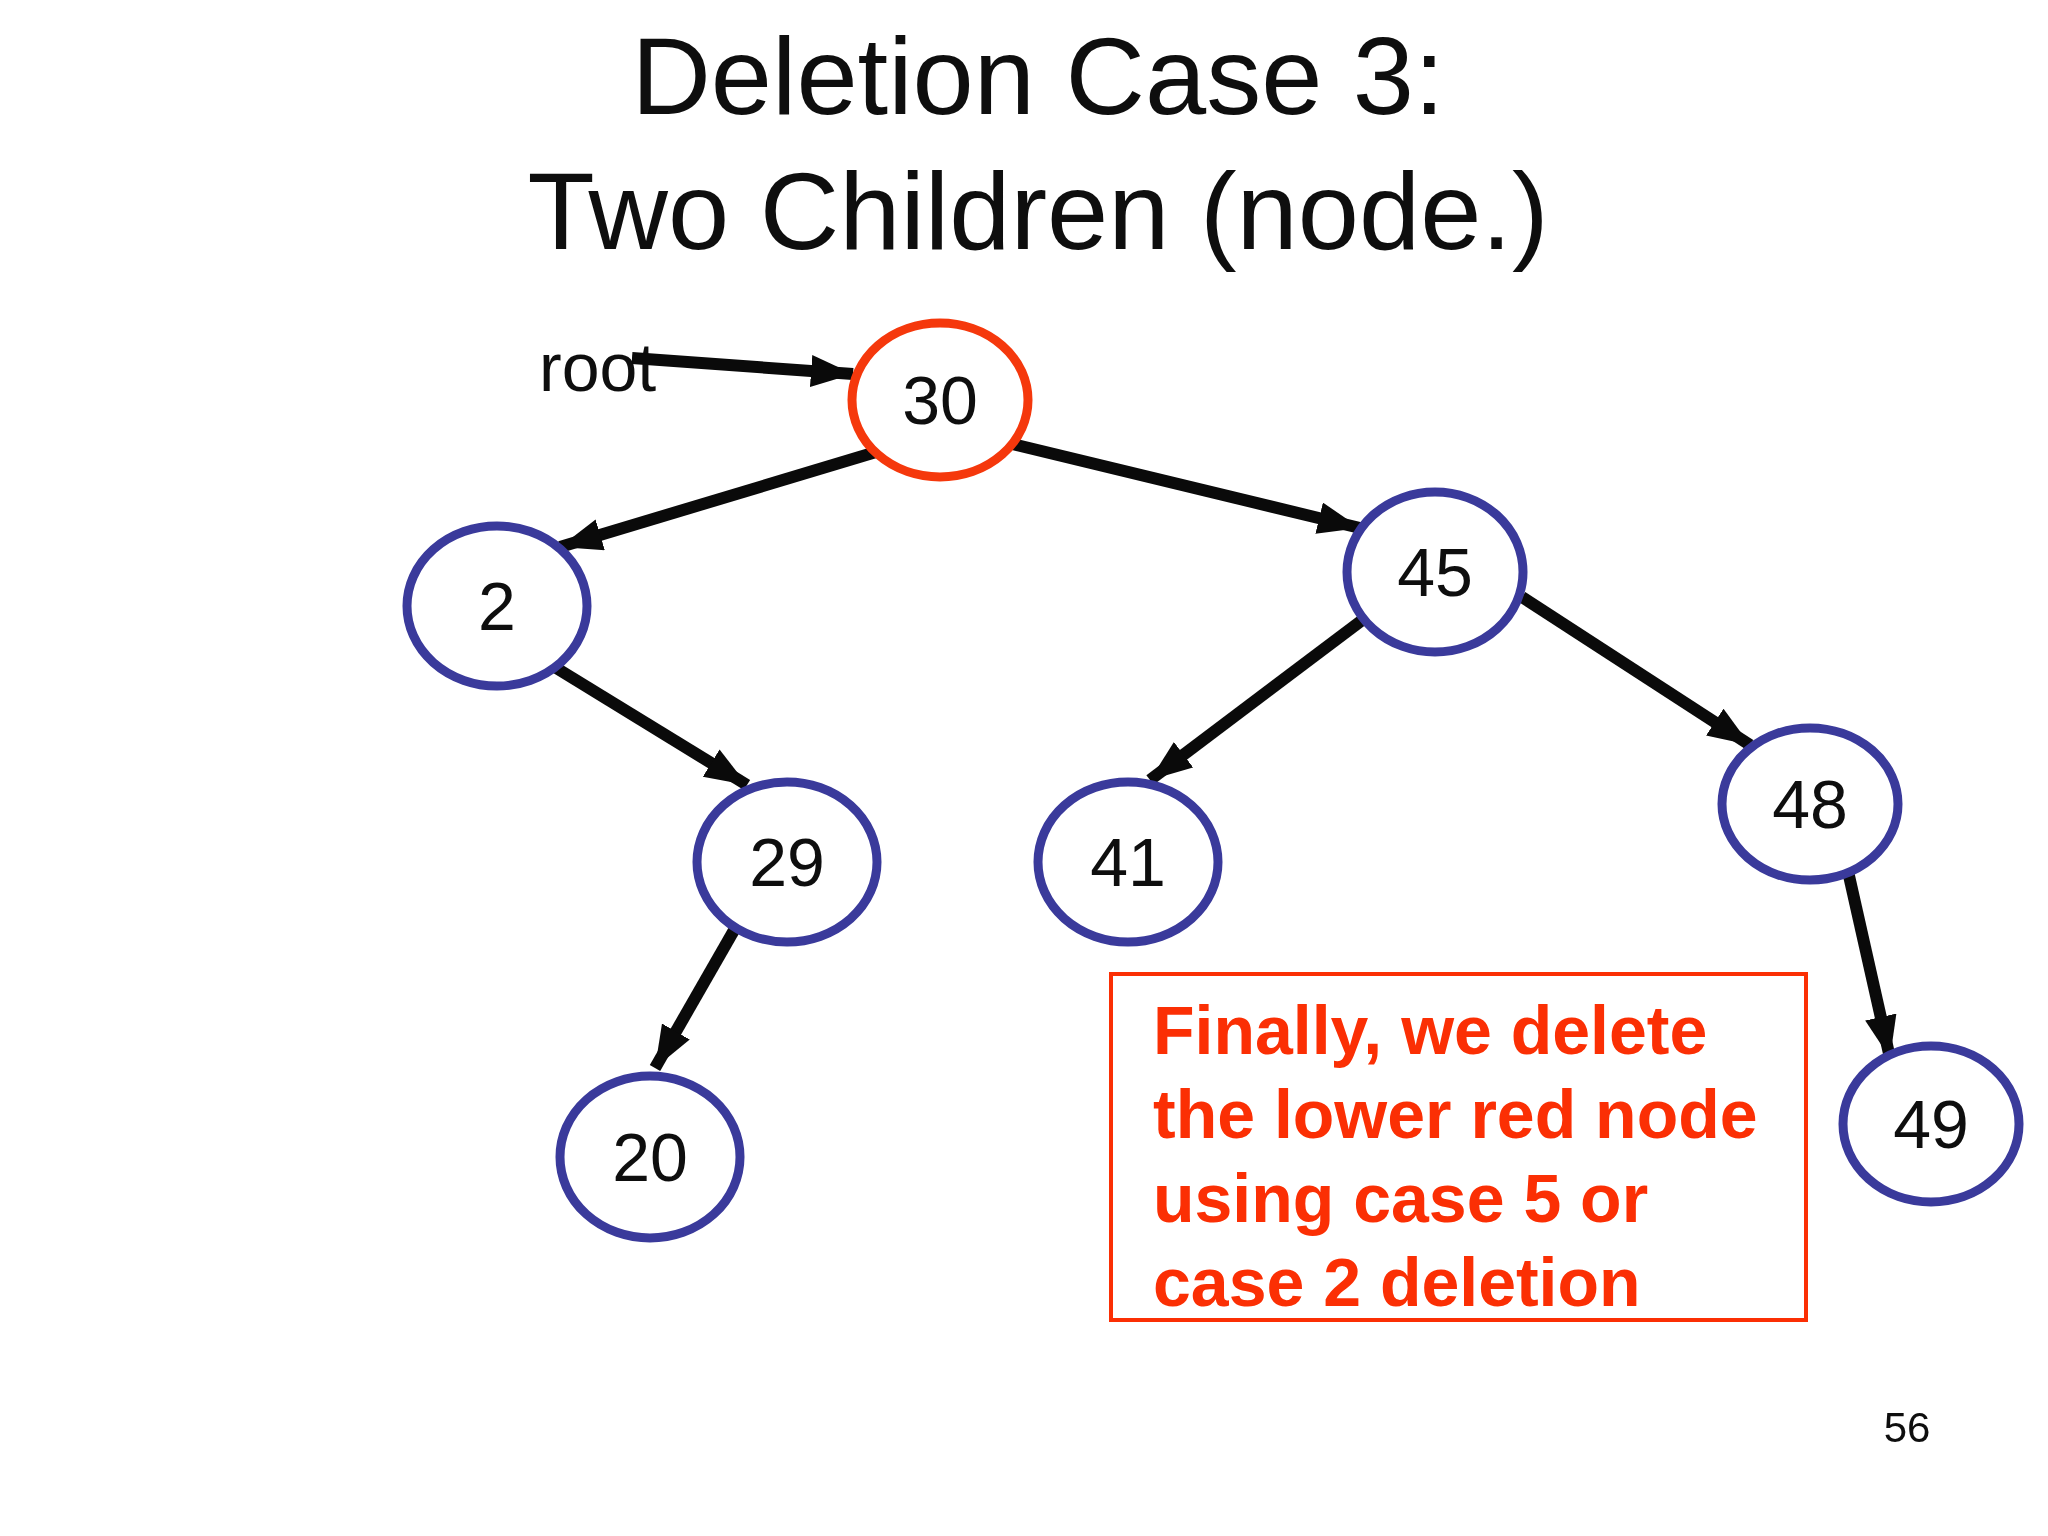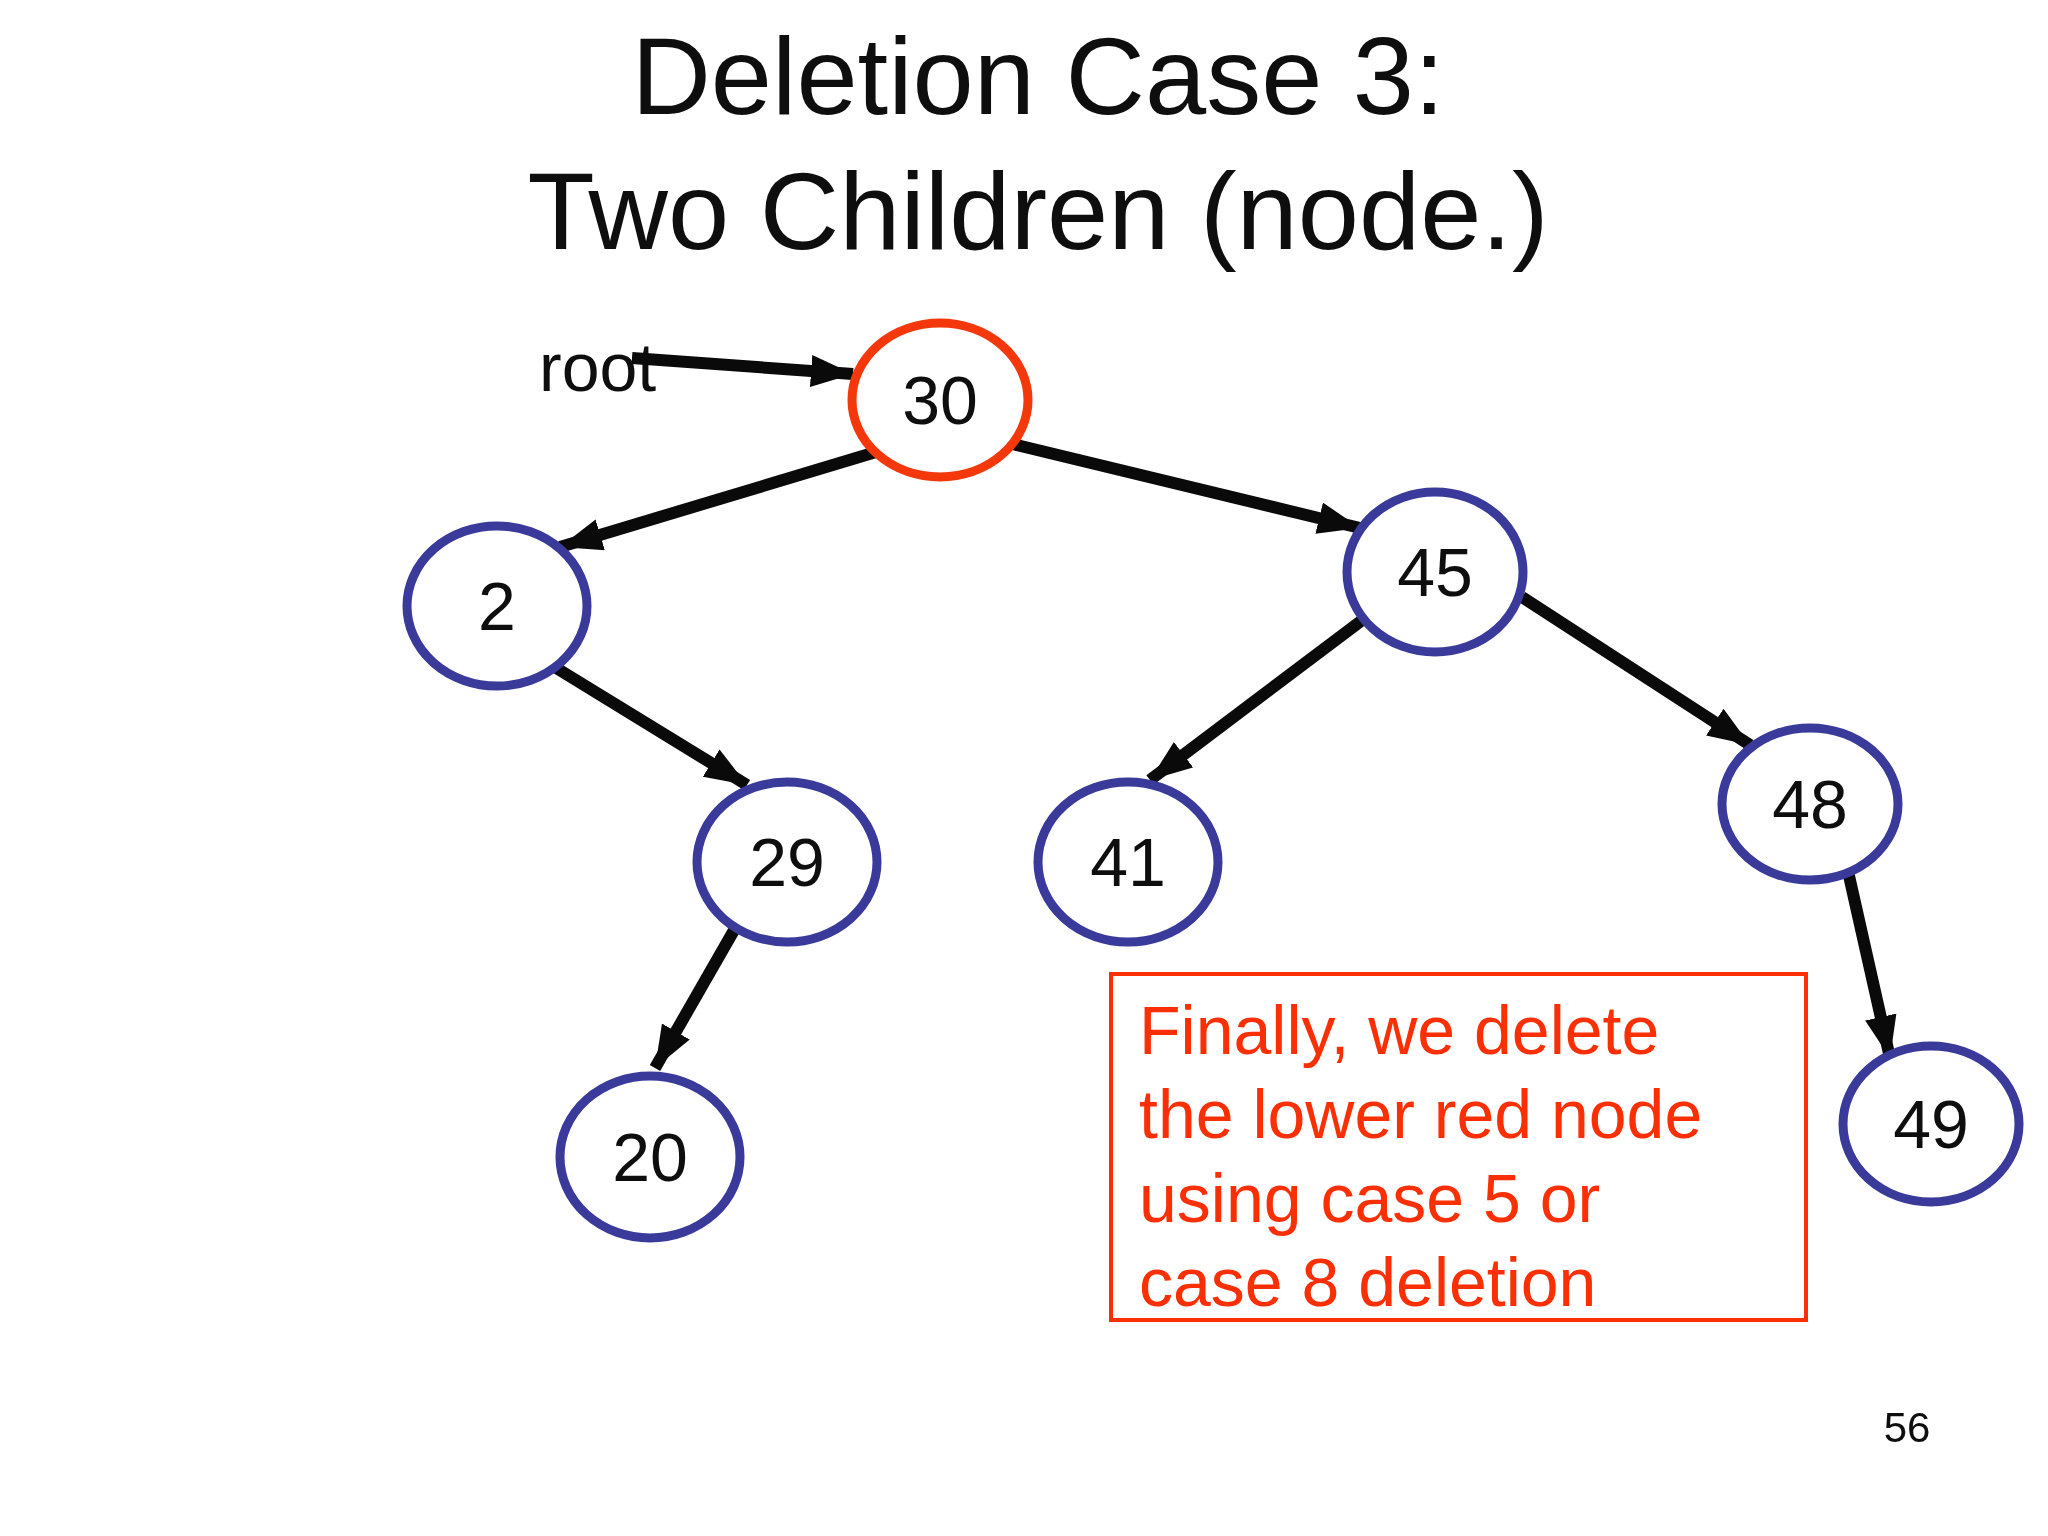--- a/index.html
+++ b/index.html
@@ -40,23 +40,24 @@
     left:1109px;top:972px;
     width:699px;height:350px;
     box-sizing:border-box;
     border:4px solid var(--callout-color,#fb2f04);
     padding:12px 0 0 26px;
     background:#ffffff;
   }
   .callout-line{
     font-size:68px;
     line-height:84px;
-    font-weight:400;
+    font-weight:700;
     color:var(--callout-color,#fb2f04);
     white-space:nowrap;
+    margin-left:14px;
   }
   .page-number{
     position:absolute;
     left:1862px;top:1404px;
     width:90px;
     text-align:center;
     font-size:42px;
     color:#0e0e0e;
   }
 </style>
@@ -121,18 +122,18 @@
           <ellipse cx="1931" cy="1124" rx="88" ry="78" fill="#ffffff" stroke="#3a3a9b" stroke-width="9"></ellipse>
           <text x="1931" y="1124" dy="0.35em" text-anchor="middle" class="node-text">49</text>
         </g>
       </g>
   </svg>
 
   <div class="callout">
     <div class="callout-line">Finally, we delete</div>
     <div class="callout-line">the lower red node</div>
     <div class="callout-line">using case 5 or</div>
-    <div class="callout-line">case 8 deletion</div>
+    <div class="callout-line">case 2 deletion</div>
   </div>
 
   <div class="page-number">56</div>
 
 </div>
 
 </body></html>

